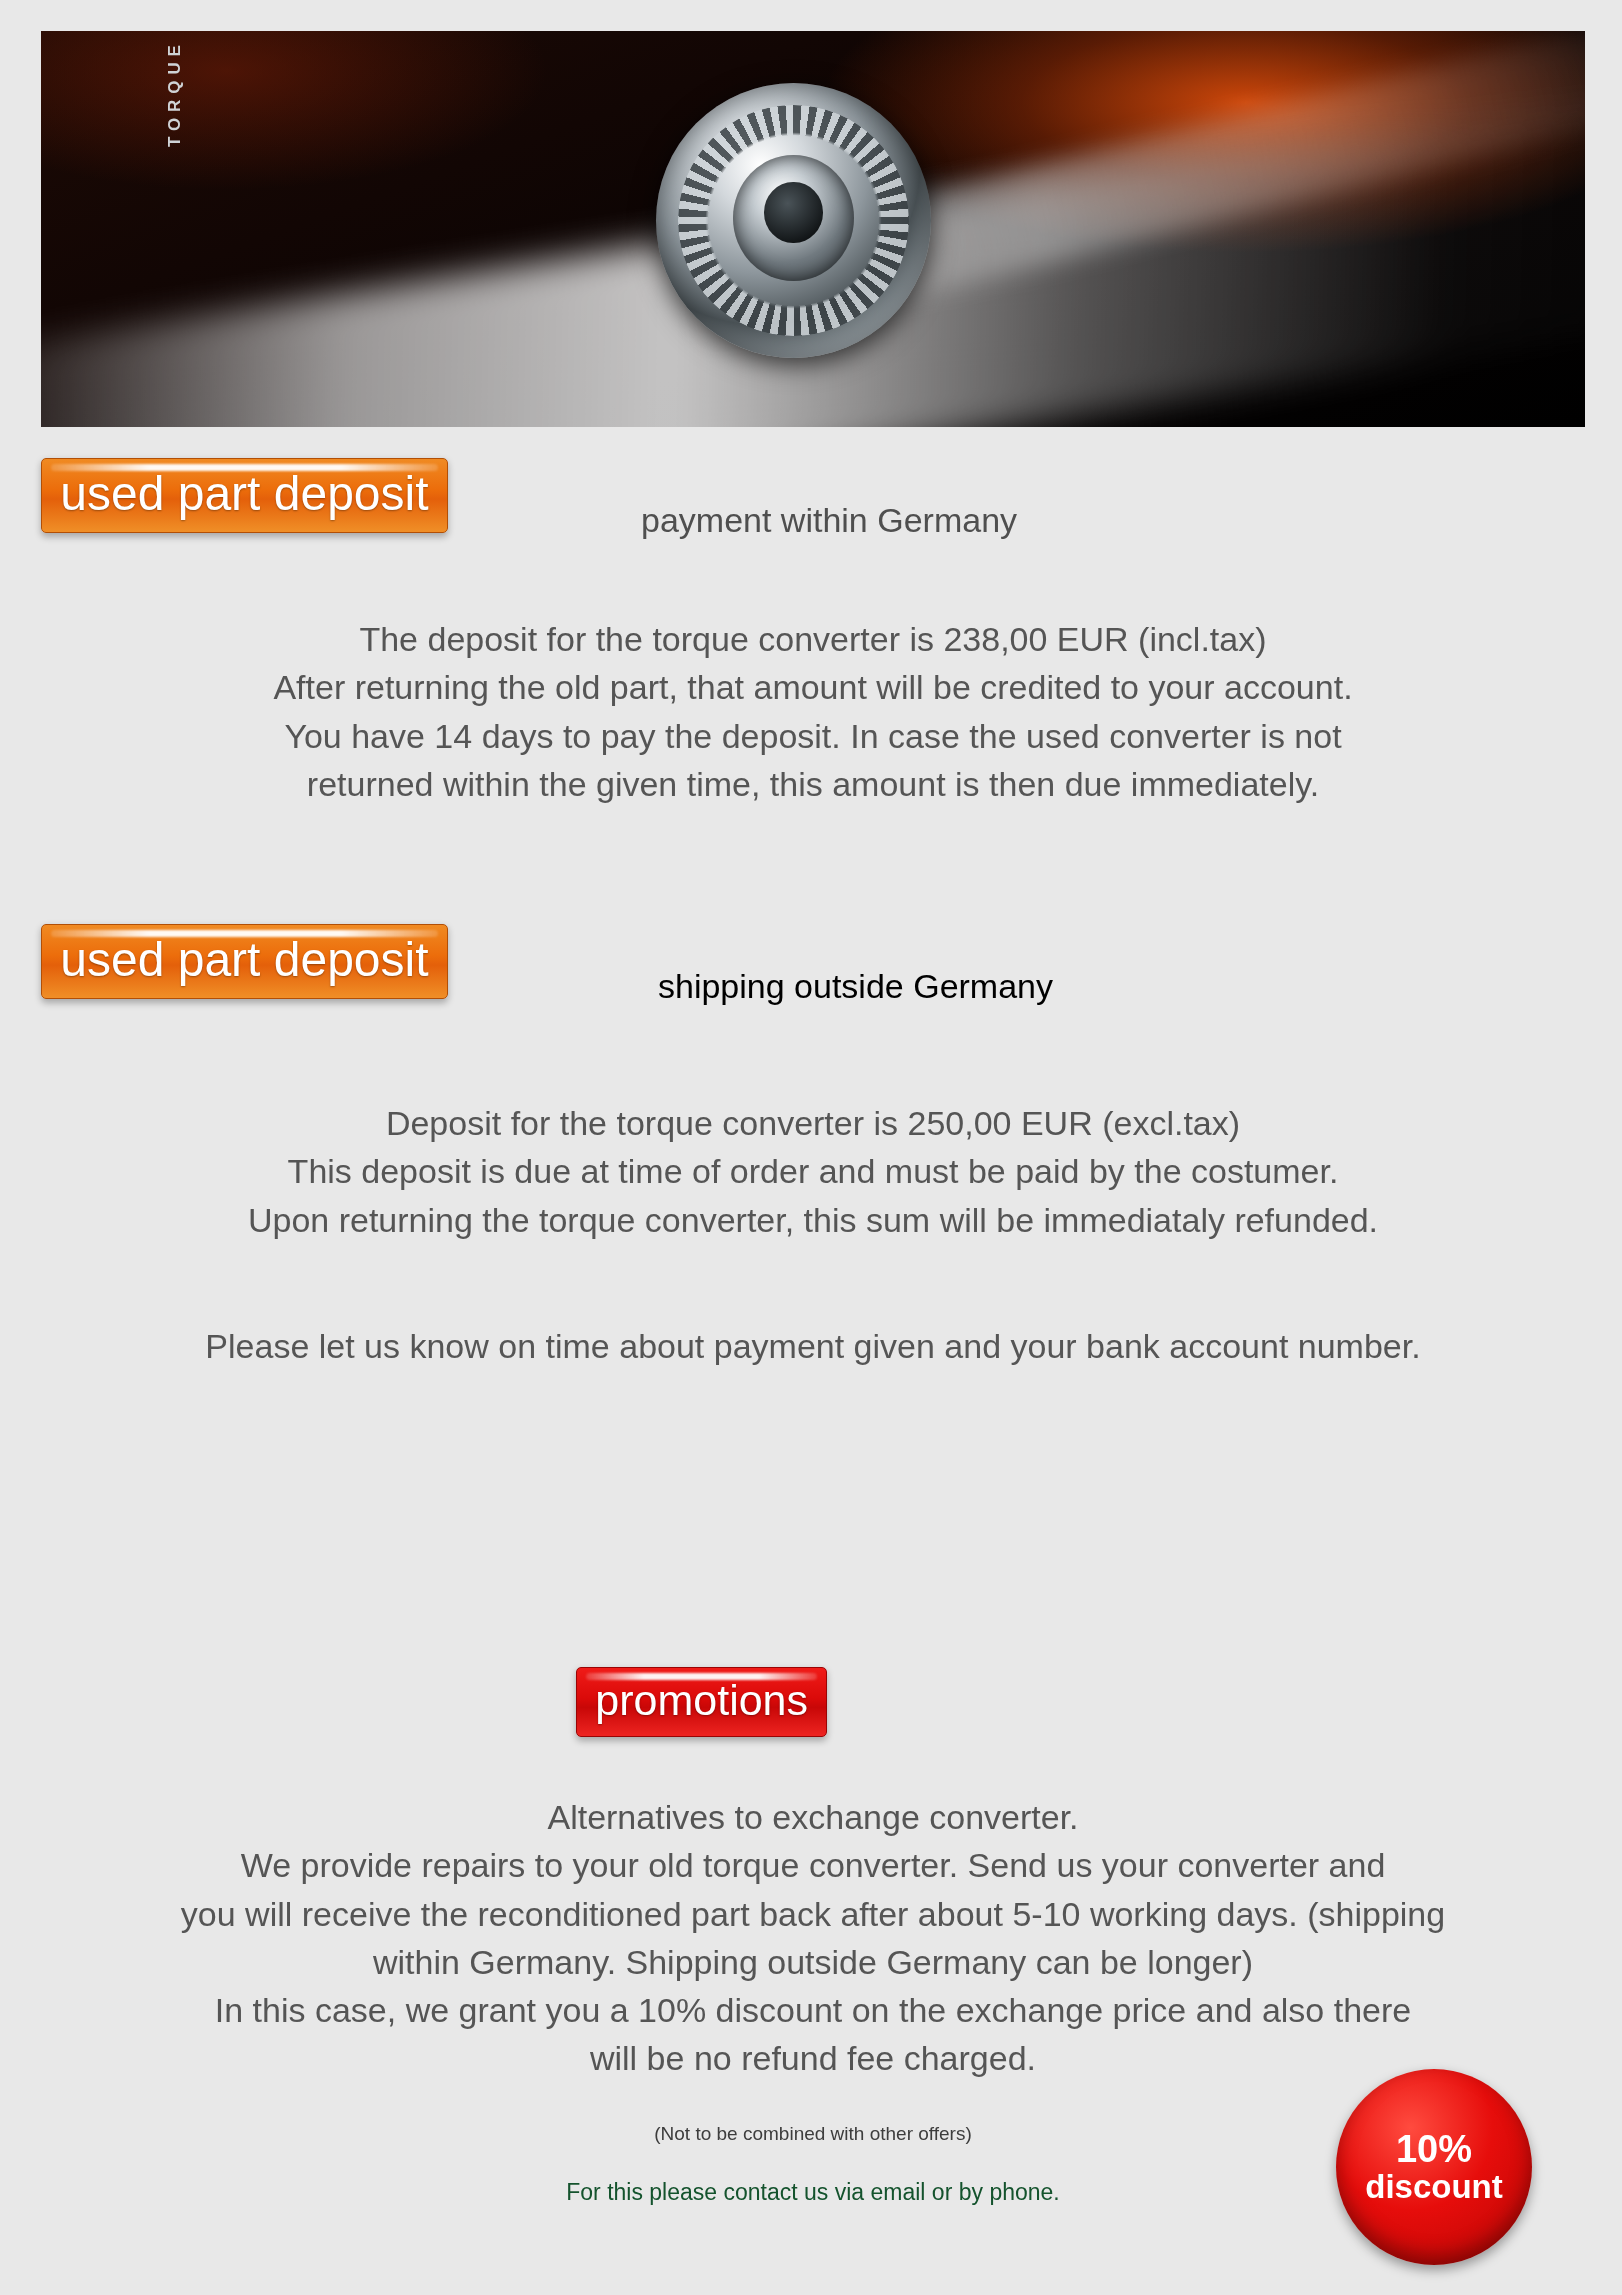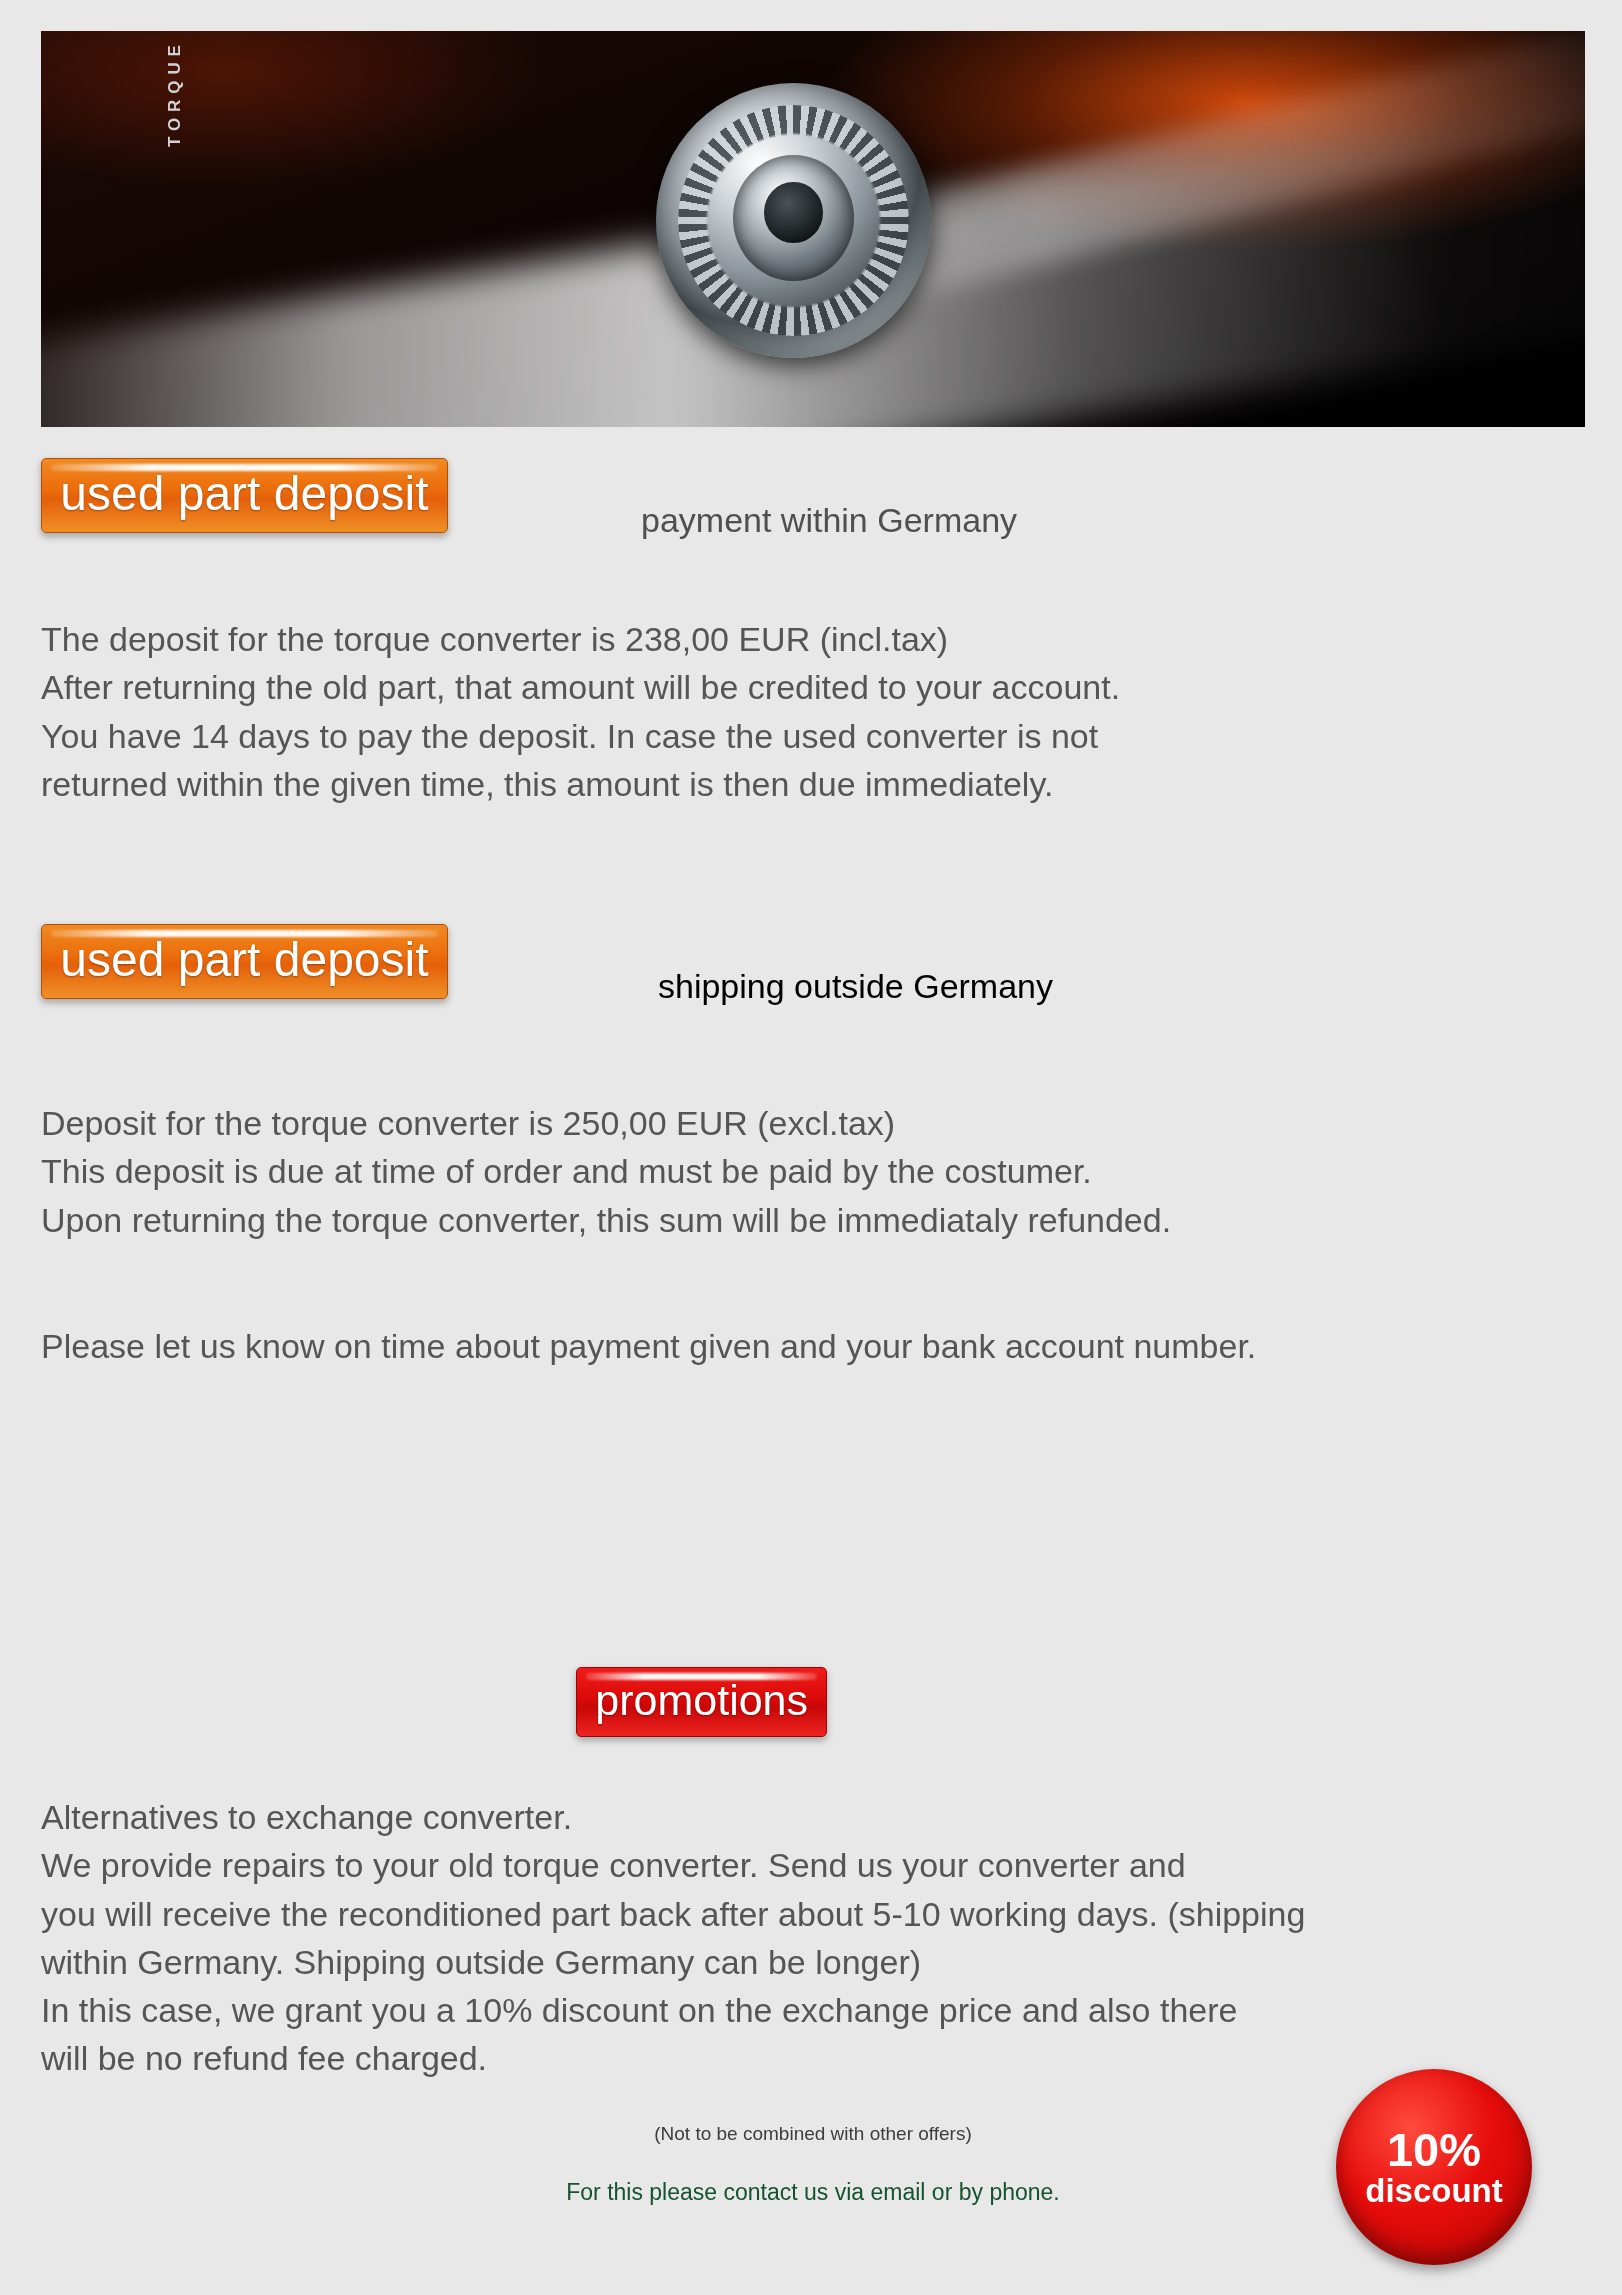--- a/index.html
+++ b/index.html
@@ -182,21 +182,21 @@
   #plate-deposit-de { left: 41px; top: 458px; font-size: 48px; }
   #caption-de { position: absolute; left: 641px; top: 501px; font-size: 34px; color: #4f4f4f; }
 
   #plate-deposit-intl { left: 41px; top: 924px; font-size: 48px; }
   #caption-intl { position: absolute; left: 658px; top: 967px; font-size: 34px; color: #000000; }
 
   #plate-promotions { left: 576px; top: 1667px; font-size: 43px; }
 
   .body-block {
     position: absolute;
-    text-align: left;
+    text-align: center;
     font-size: 34px;
     line-height: 1.42;
     color: #555555;
     width: 1544px;
     left: 41px;
   }
   #deposit-de-body { top: 615px; }
   #deposit-intl-body { top: 1099px; }
   #notice-line { top: 1322px; }
   #promotions-body { top: 1793px; }
@@ -229,21 +229,21 @@
     border-radius: 50%;
     background: radial-gradient(circle at 38% 30%, #ff4b3f 0%, #e60d0b 45%, #b60503 100%);
     box-shadow: 0 5.2px 11.8px rgba(0,0,0,0.35), inset 0 -9.2px 19.6px rgba(0,0,0,0.35);
     color: #ffffff;
     display: flex;
     flex-direction: column;
     align-items: center;
     justify-content: center;
     line-height: 1.05;
   }
-  .discount-badge .pct { font-size: 47px; font-weight: bold; }
+  .discount-badge .pct { font-size: 38px; font-weight: bold; }
   .discount-badge .word { font-size: 33px; font-weight: bold; }
 </style>
 </head>
 <body>
 
 <div class="banner-wrap">
   <div class="banner">
     <div class="swoosh"></div>
     <div class="swoosh2"></div>
     <div class="vert-label">TORQUE CONVERTER</div>

